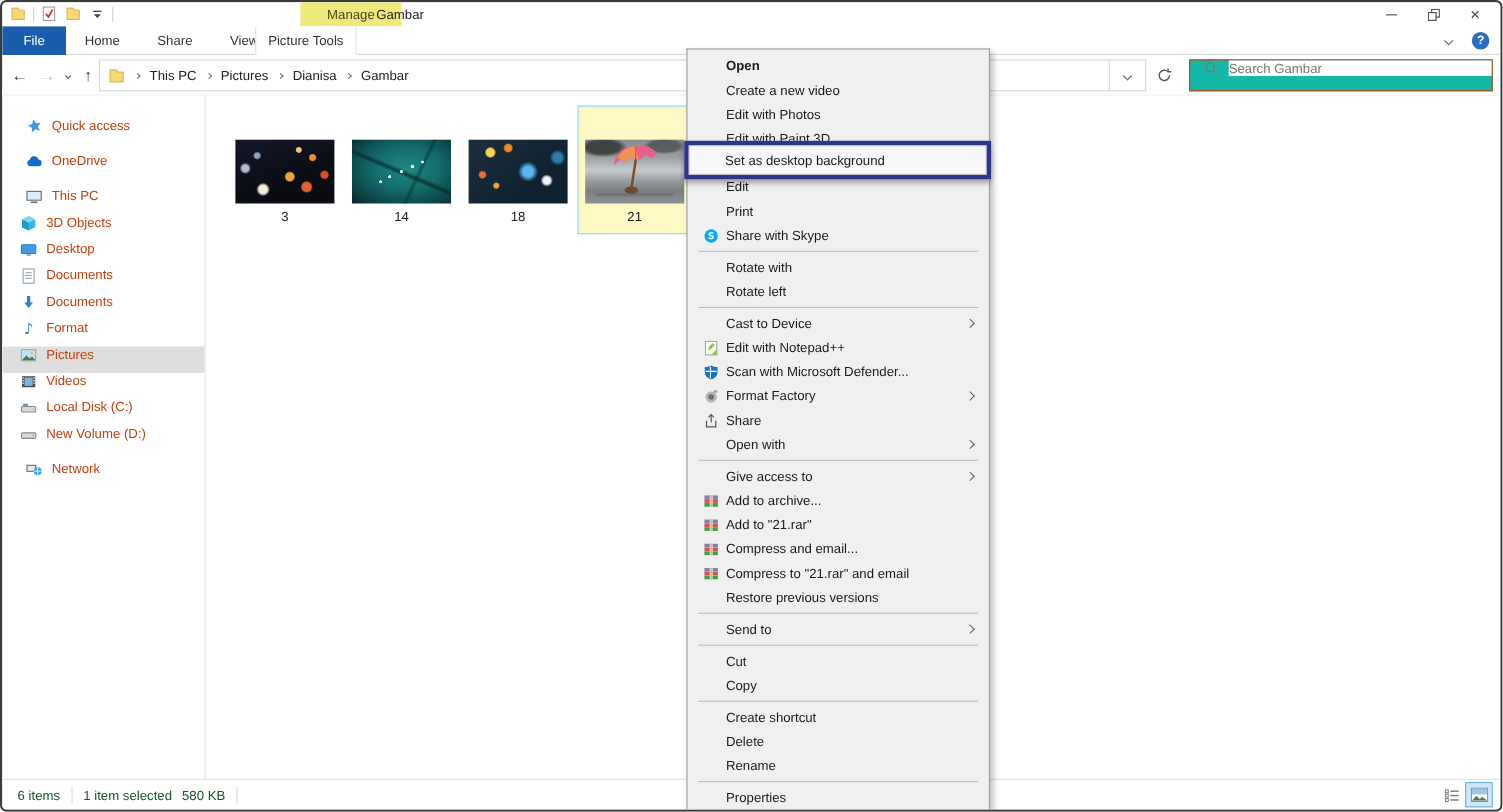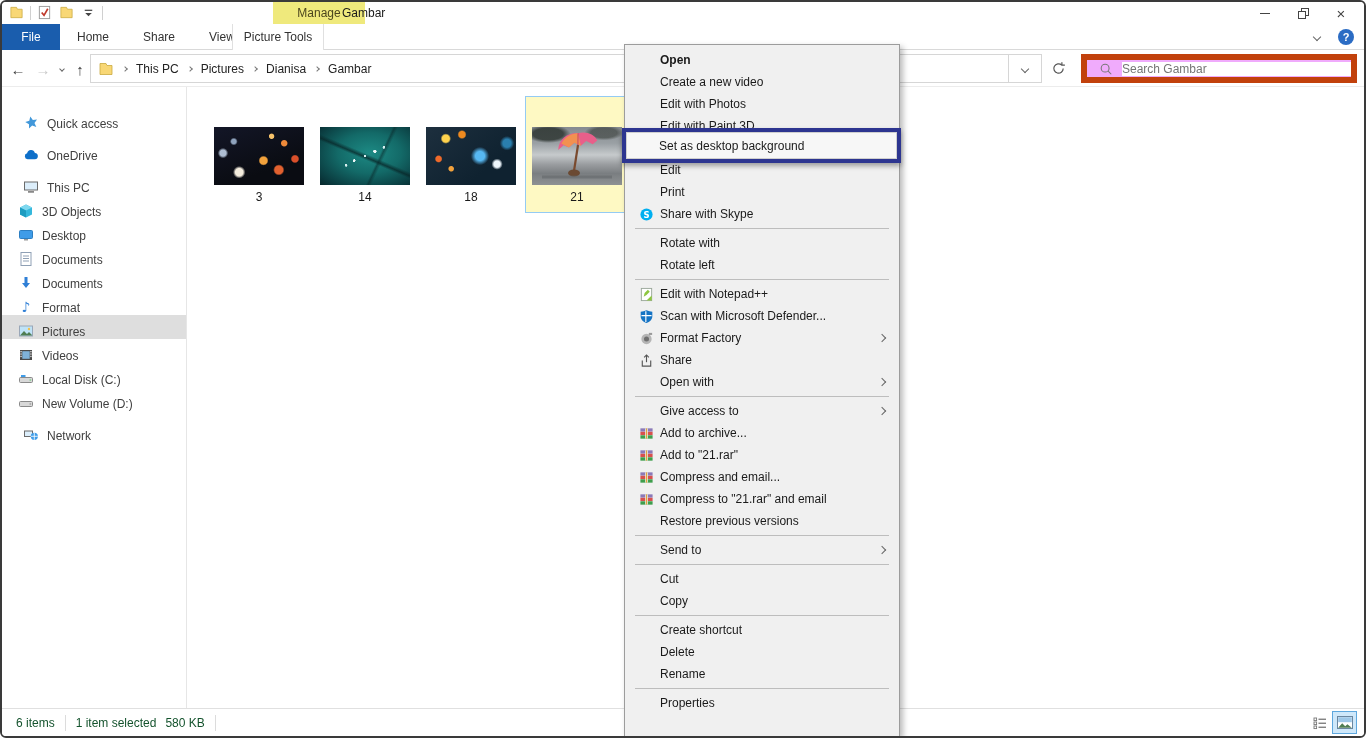--- a/index.html
+++ b/index.html
@@ -44,30 +44,30 @@
   .addr-box { position:absolute; left:88px; top:4px; width:952px; height:29px; border:1px solid #d6d6d6;
     background:#fff; display:flex; align-items:center; }
   .addr-box .foldico { margin:0 6px 0 7px; width:16px; height:16px; }
   .crumb { font-size:12px; color:#222; padding:0 6px; white-space:nowrap; }
   .crumb-sep { width:4px; height:4px; border-right:1.2px solid #777; border-bottom:1.2px solid #777;
     transform:rotate(-45deg); margin:0 3px; }
   .addr-drop { position:absolute; right:0; top:0; width:33px; height:27px; border-left:1px solid #d6d6d6;
     display:flex; align-items:center; justify-content:center; }
   .refresh-btn { position:absolute; left:1041px; top:4px; width:30px; height:29px;
     display:flex; align-items:center; justify-content:center; }
-  .search-box { position:absolute; left:1079px; top:4px; width:276px; height:29px; border:6px solid #c2410c;
-    background:#f0abfc; display:flex; align-items:center; }
+  .search-box { position:absolute; left:1079px; top:4px; width:276px; height:29px; border:1px solid #c2410c;
+    background:#14b8a6; display:flex; align-items:flex-start; }
   .search-box svg { margin:0 9px 0 12px; }
   .search-box input { border:none; outline:none; flex:1; font-size:12px; color:#333;
     font-family:"Liberation Sans",sans-serif; }
   .search-box input::placeholder { color:#767676; }
   
   .sidebar { position:absolute; left:0; top:85px; width:185px; bottom:28px; background:#fff;
     border-right:1px solid #e6e6e6; padding-top:20px; }
-  .srow { height:24px; display:flex; align-items:flex-end; font-size:12px; color:#404040; }
+  .srow { height:24px; display:flex; align-items:flex-start; font-size:12px; color:#c2410c; }
   .srow.lvl1 { padding-left:21px; }
   .srow.lvl2 { padding-left:16px; }
   .srow.grp { margin-top:8px; }
   .srow.selected { background:#dedede; }
   .sico { width:16px; height:16px; margin-right:8px; flex:none; display:flex; align-items:center; justify-content:center; }
   .sico svg { width:16px; height:16px; }
   .main { position:absolute; left:186px; top:85px; right:0; bottom:28px; background:#fff; }
   .files { display:flex; padding:10px 0 0 20px; }
   .tile { width:102px; height:115px; margin-right:4px; padding-top:30px; text-align:center; }
   .tile.selected { background:#fef9c3; outline:1px solid #94cbf4; }
@@ -457,20 +457,25 @@
       <div class="mi">
         <span class="mico"></span>
         <span>Rotate with</span>
       </div>
       <div class="mi">
         <span class="mico"></span>
         <span>Rotate left</span>
       </div>
       <div class="msep"></div>
       <div class="mi">
+        <span class="mico"></span>
+        <span>Cast to Device</span>
+        <span class="msub chev right"></span>
+      </div>
+      <div class="mi">
         <span class="mico">
           <svg viewBox="0 0 16 16">
             <rect x="2.5" y="1.5" width="11" height="13" fill="#fff" stroke="#9aa79a"></rect>
             <path d="M13.5 9v5.5H8z" fill="#8dc63f"></path>
             <path d="M5 10.5l1-4 3.5-3.5 2 2L8 8.5z" fill="#8dc63f"></path>
           </svg>
         </span>
         <span>Edit with Notepad++</span>
       </div>
       <div class="mi">

